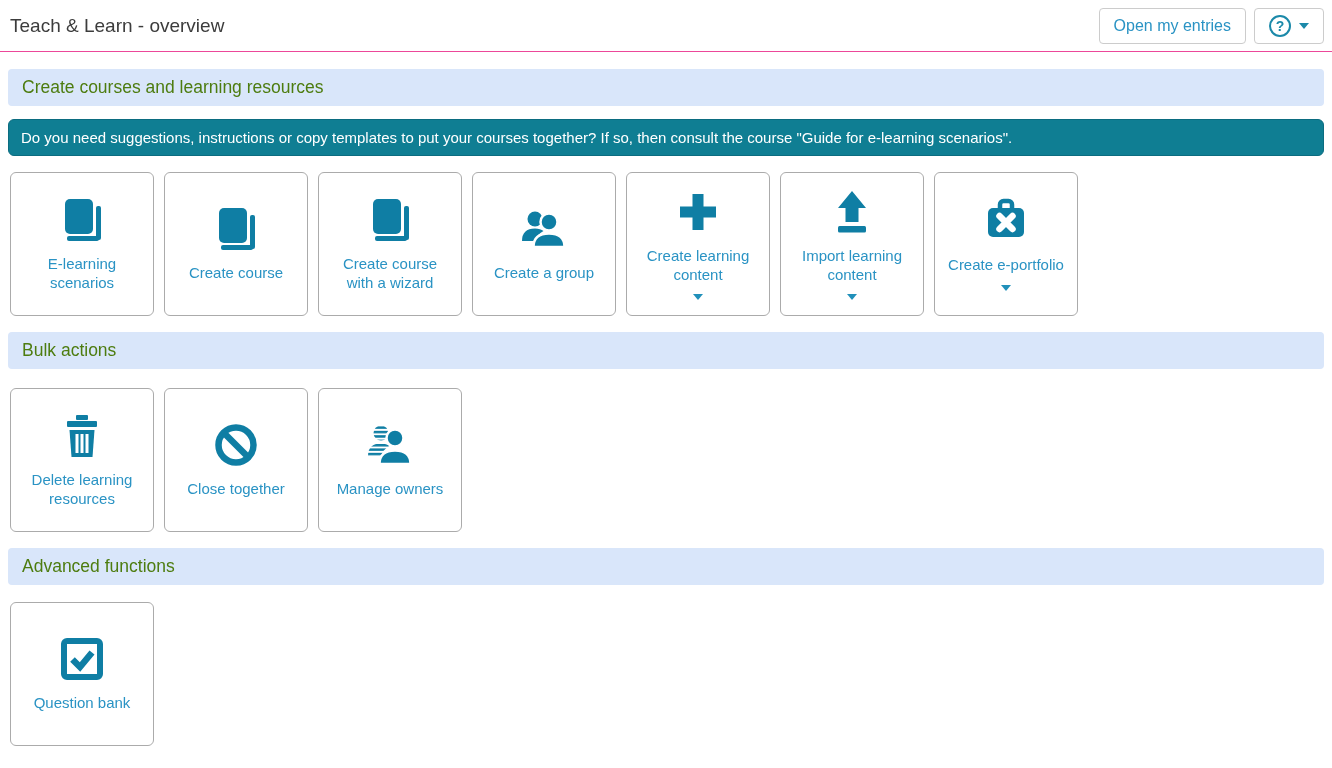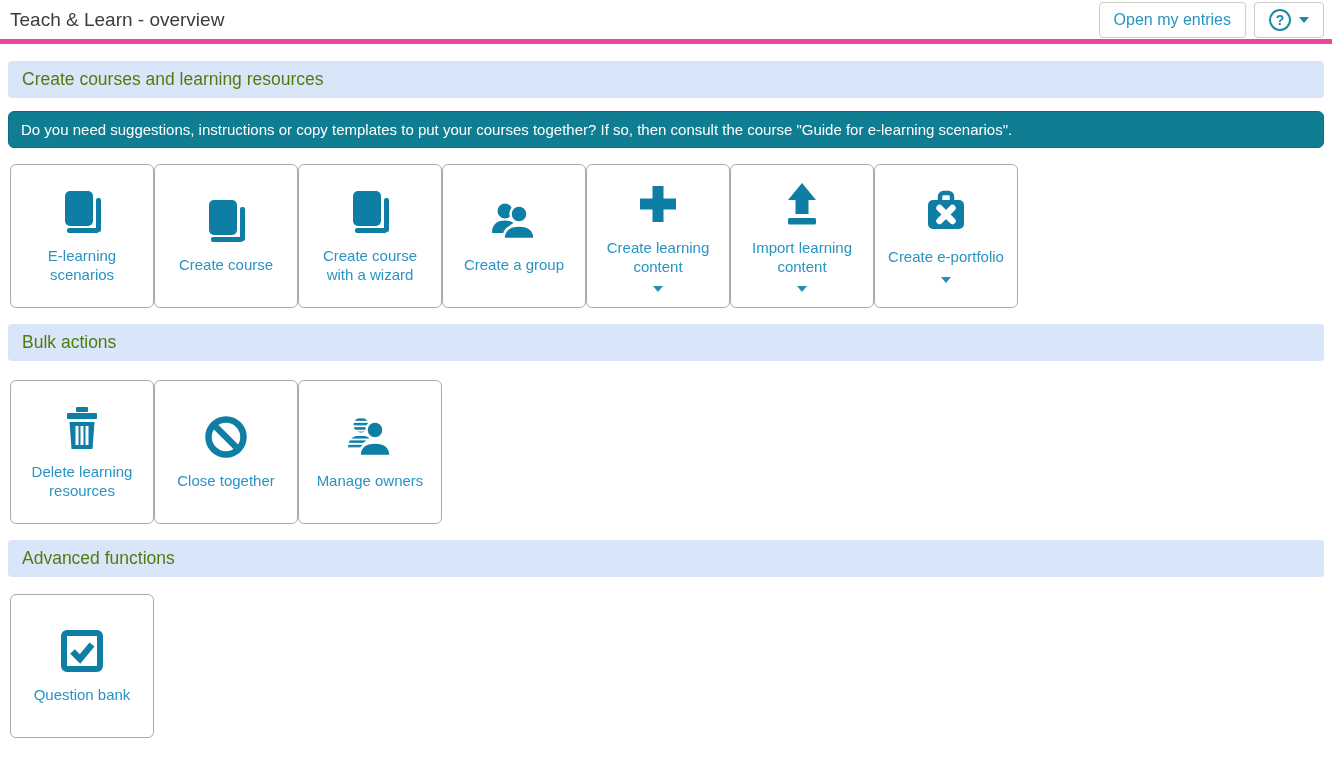--- a/index.html
+++ b/index.html
@@ -7,24 +7,24 @@
   body {
     width: 1332px; height: 768px;
     background: #ffffff;
     font-family: "Liberation Sans", sans-serif;
     overflow: hidden;
   }
   .page { width: 1332px; height: 768px; position: relative; }
 
   
   .header {
-    height: 44px;
+    height: 52px;
     display: flex; align-items: center; justify-content: space-between;
     padding: 0 8px 0 10px;
-    border-bottom: 5px solid #ec4899;
+    border-bottom: 1px solid #ec4899;
     background: #fff;
     gap: 40px;
   }
   .page-title { font-size: 19px; color: #3c3c3c; }
   .header-actions { display: flex; gap: 8px; align-items: center; }
   .btn {
     background: #fff;
     border: 1px solid #cccccc;
     border-radius: 4px;
     height: 36px;
@@ -68,21 +68,21 @@
     margin-top: 13px;
     background: #0f7e93;
     border: 1px solid #0b6c80;
     color: #ffffff;
     font-size: 15px;
     border-radius: 6px;
     height: 37px;
     display: flex; align-items: center;
     padding: 0 12px;
   }
-  .cards { display: flex; padding-left: 2px; }
+  .cards { display: flex; gap: 10px; padding-left: 2px; }
   .cards.row-1 { margin-top: 16px; }
   .cards.row-2 { margin-top: 19px; }
   .cards.row-3 { margin-top: 17px; }
   .card {
     width: 144px; height: 144px;
     border: 1px solid #ababab;
     border-radius: 6px;
     background: #fff;
     display: flex; flex-direction: column;
     align-items: center; justify-content: center;

